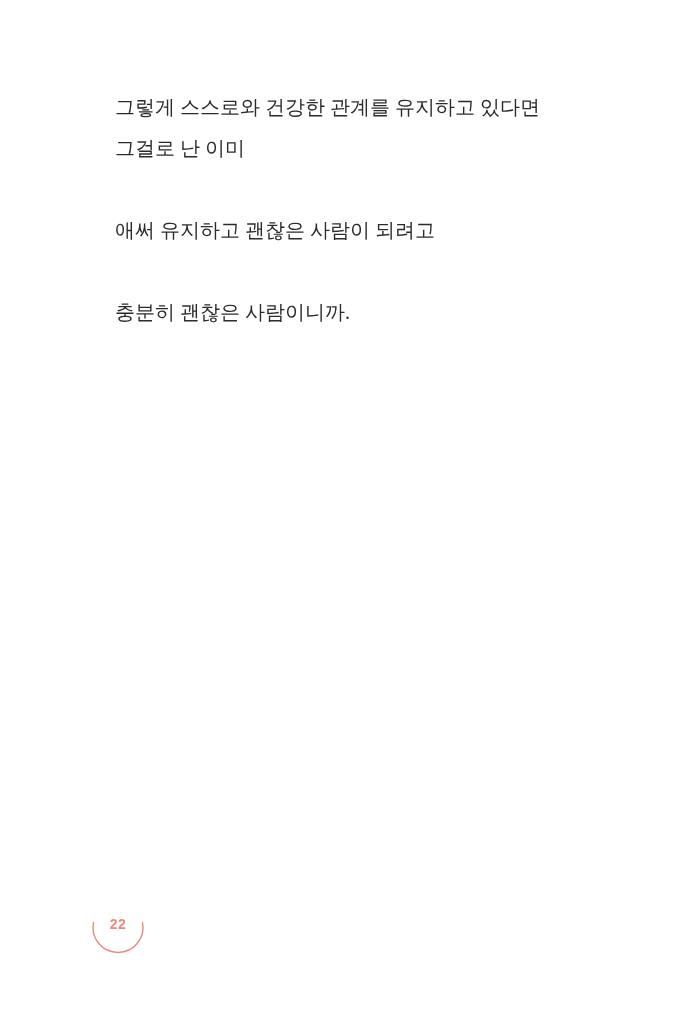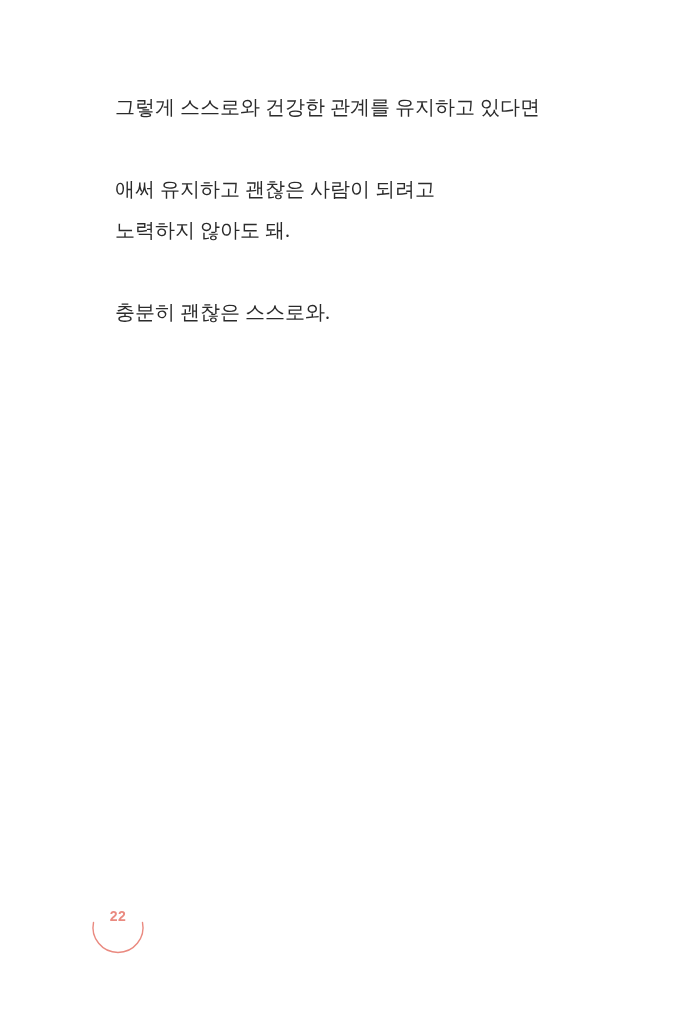--- a/index.html
+++ b/index.html
@@ -49,45 +49,45 @@
   }
   .badge-arc path {
     stroke: var(--accent, #ea8a80);
     fill: none;
     stroke-width: 1.4;
     stroke-linecap: round;
   }
   .badge-number {
     position: absolute;
     left: 0;
-    top: 7px;
+    top: 15px;
     width: 56px;
     text-align: center;
     font-family: "Liberation Sans", "DejaVu Sans", sans-serif;
     font-size: 14px;
     font-weight: 700;
     letter-spacing: 0.5px;
     color: var(--accent, #ea8a80);
   }
 </style>
 </head>
 <body>
 
 <div class="page">
 
   <main class="text-block">
     <div class="paragraph">
       <div class="line">그렇게 스스로와 건강한 관계를 유지하고 있다면</div>
+      <div class="line">그걸로 난 이미</div>
     </div>
     <div class="paragraph">
       <div class="line">애써 유지하고 괜찮은 사람이 되려고</div>
-      <div class="line">노력하지 않아도 돼.</div>
     </div>
     <div class="paragraph">
-      <div class="line">충분히 괜찮은 스스로와.</div>
+      <div class="line">충분히 괜찮은 사람이니까.</div>
     </div>
   </main>
 
   <div class="page-badge">
     <svg class="badge-arc" width="56" height="56" viewBox="0 0 56 56" aria-hidden="true">
       <path d="M 3.5 21.5 A 25 25 0 1 0 52.5 21.5"></path>
     </svg>
     <span class="badge-number">22</span>
   </div>
 

